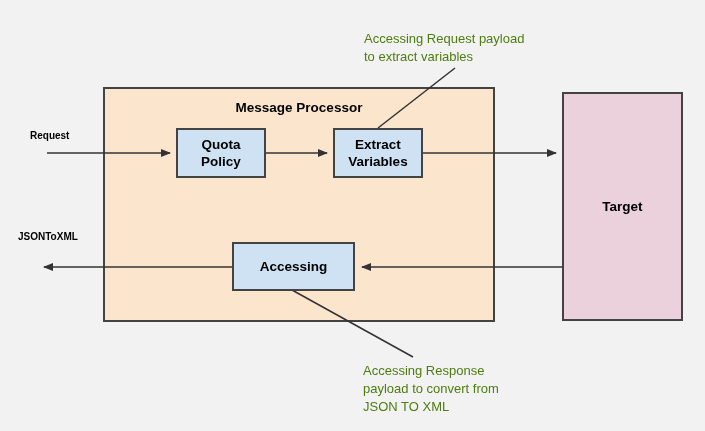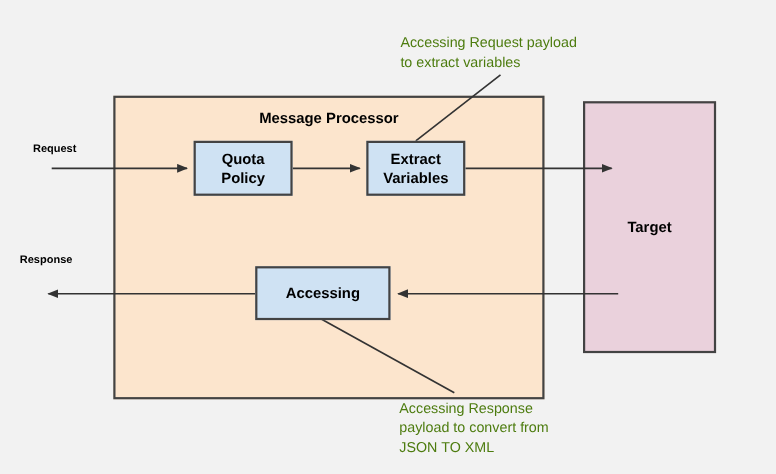--- a/index.html
+++ b/index.html
@@ -18,21 +18,21 @@
     position: absolute;
     left: 0;
     top: 0;
     pointer-events: none;
   }
   .container-box {
     position: absolute;
     left: 103px;
     top: 87px;
     width: 392px;
-    height: 276px;
+    height: 235px;
     background: var(--container-fill, #fce5cd);
     border: 2px solid var(--border, #434343);
     box-sizing: border-box;
   }
   .container-title {
     position: absolute;
     left: 0;
     right: 0;
     top: 11px;
     text-align: center;
@@ -54,21 +54,21 @@
     color: var(--text, #000);
     white-space: pre-line;
   }
   .process-node {
     background: var(--process-fill, #cfe2f3);
   }
   .node-quota    { left: 176px; top: 128px; width: 90px;  height: 50px; }
   .node-extract  { left: 333px; top: 128px; width: 90px;  height: 50px; }
   .node-json     { left: 232px; top: 242px; width: 123px; height: 49px; }
   .node-target {
-    left: 530px; top: 92px; width: 121px; height: 229px;
+    left: 562px; top: 92px; width: 121px; height: 229px;
     background: var(--target-fill, #ead1dc);
   }
   .flow-label {
     position: absolute;
     font-weight: bold;
     font-size: 10px;
     color: var(--text, #000);
   }
   .label-request  { left: 30px; top: 130px; }
   .label-response { left: 18px; top: 231px; }
@@ -111,21 +111,21 @@
   <div class="node process-node node-extract">Extract
 Variables</div>
 
   <div class="node process-node node-quota">Quota
 Policy</div>
 
   <div class="node process-node node-json">Accessing</div>
 
   <div class="flow-label label-request">Request</div>
 
-  <div class="flow-label label-response">Response</div>
+  <div class="flow-label label-response">JSONToXML</div>
 
   <div class="annotation annotation-top">Accessing Request payload
 to extract variables</div>
 
   <div class="annotation annotation-bottom">Accessing Response
 payload to convert from
 JSON TO XML</div>
 
 </div>
 

